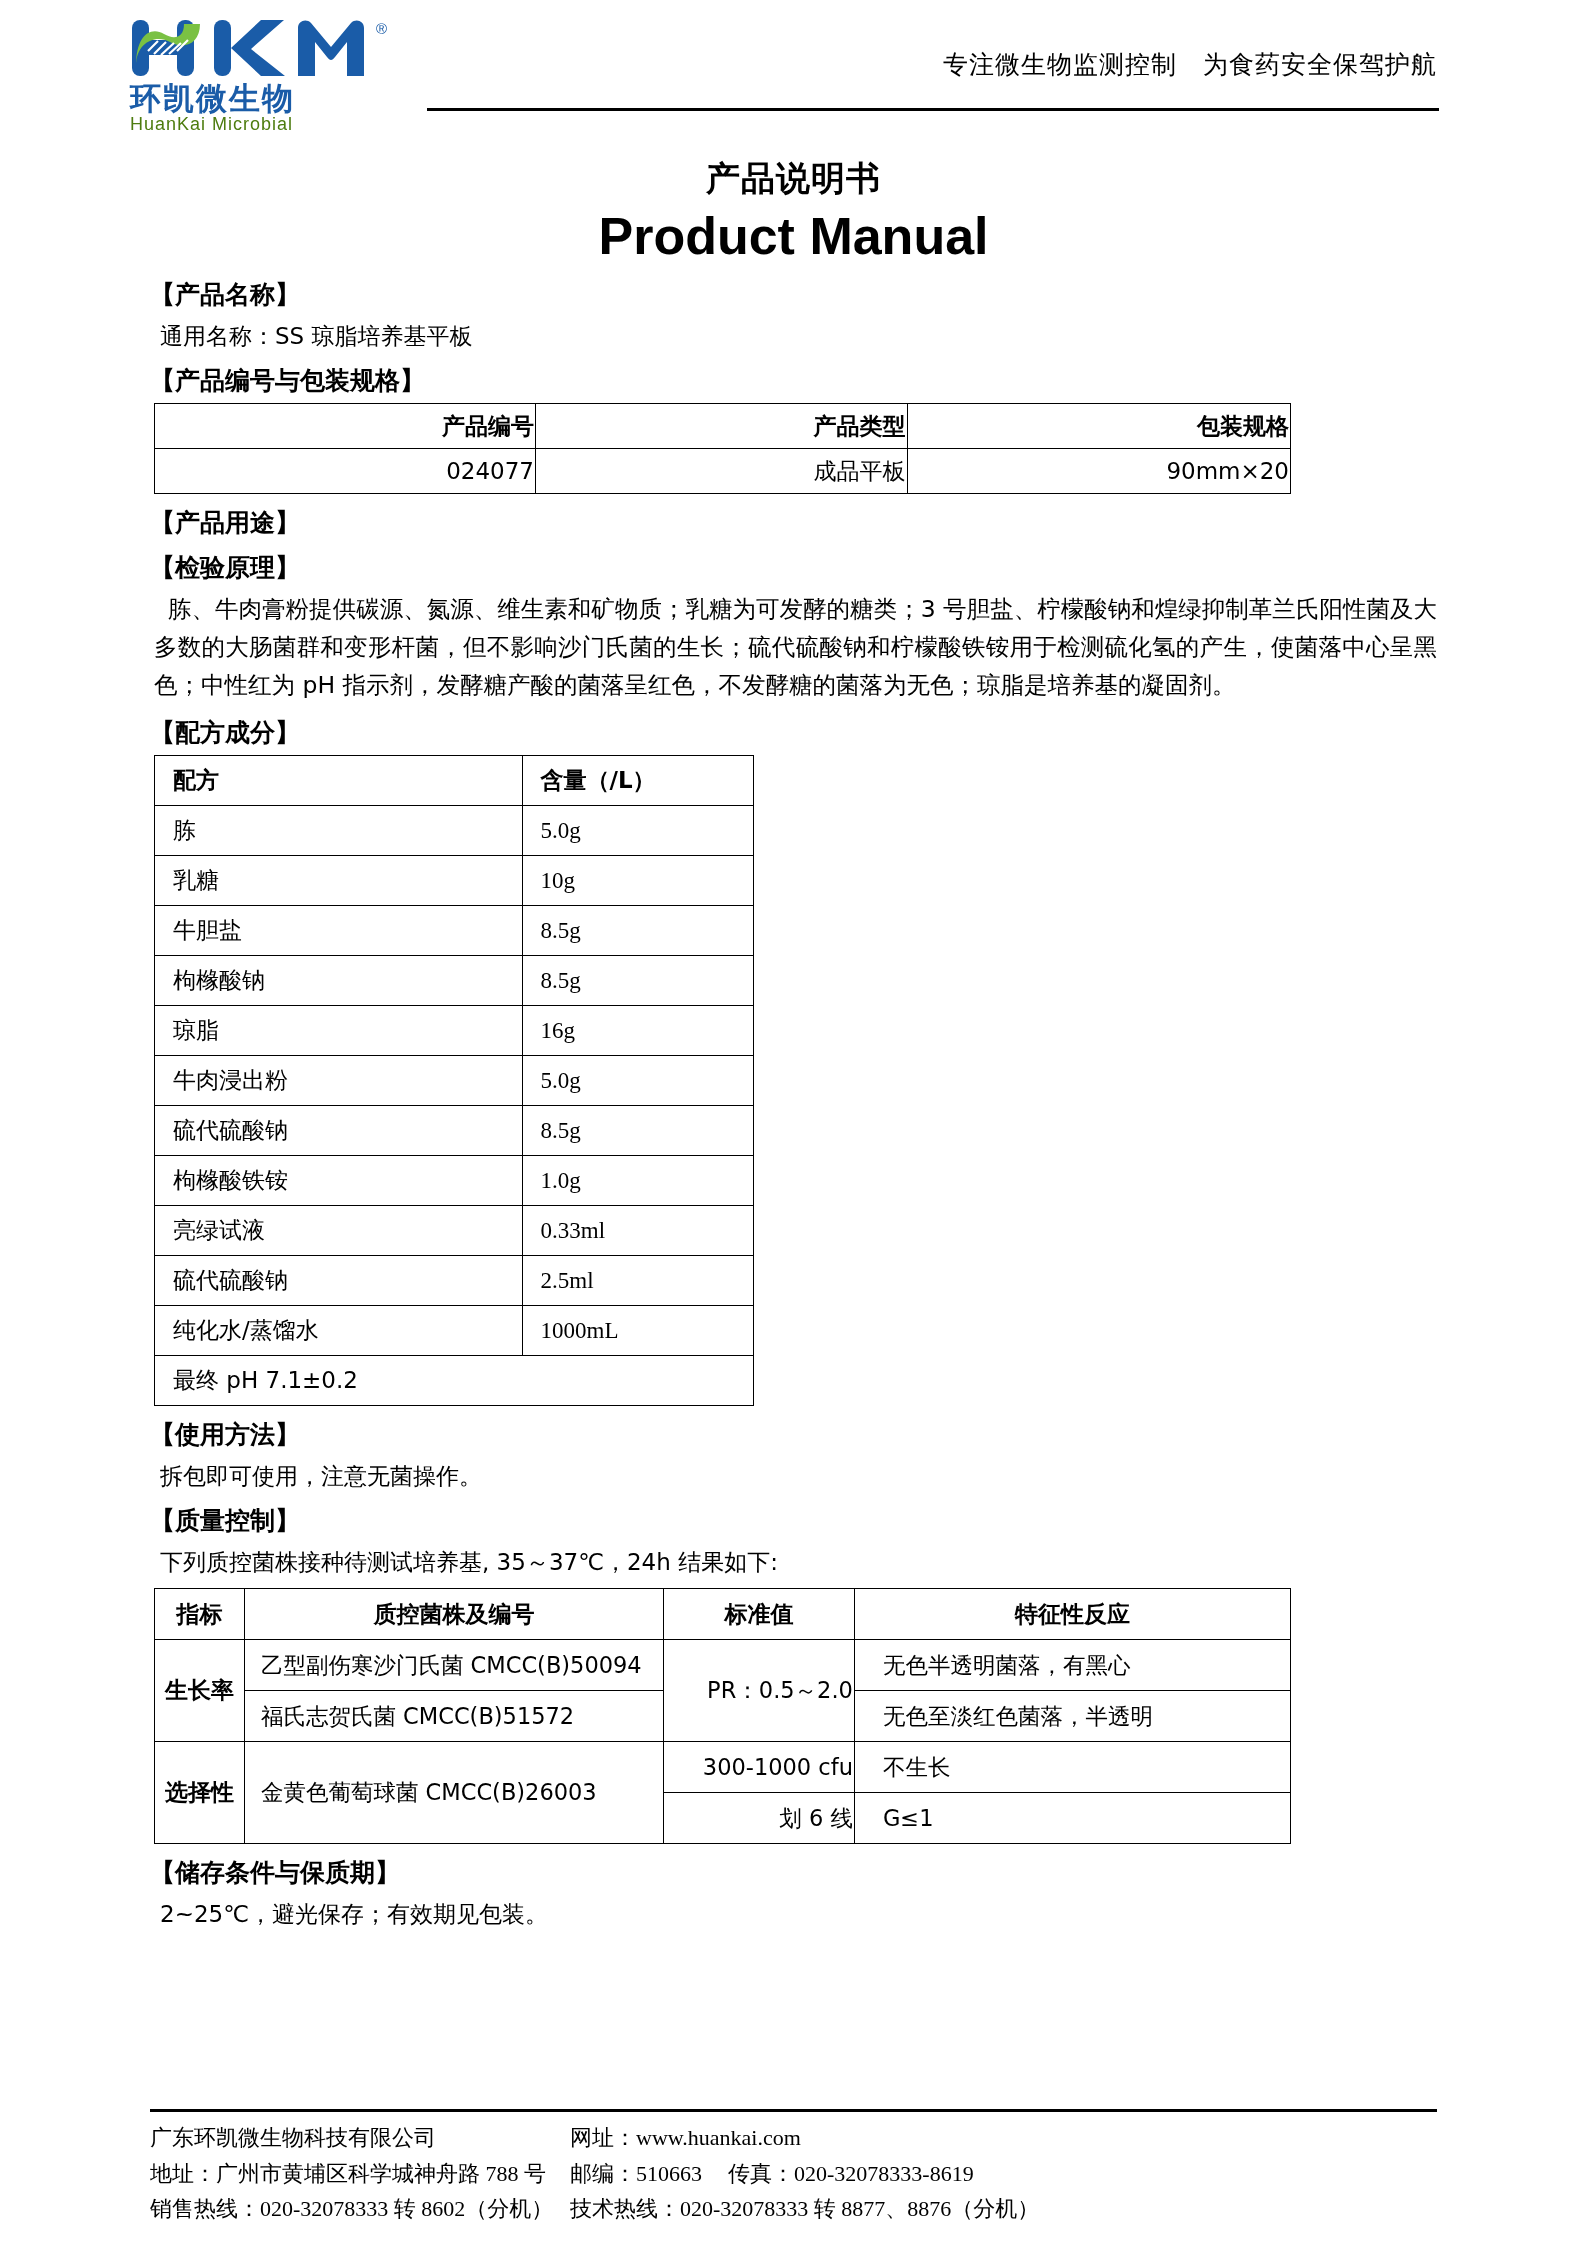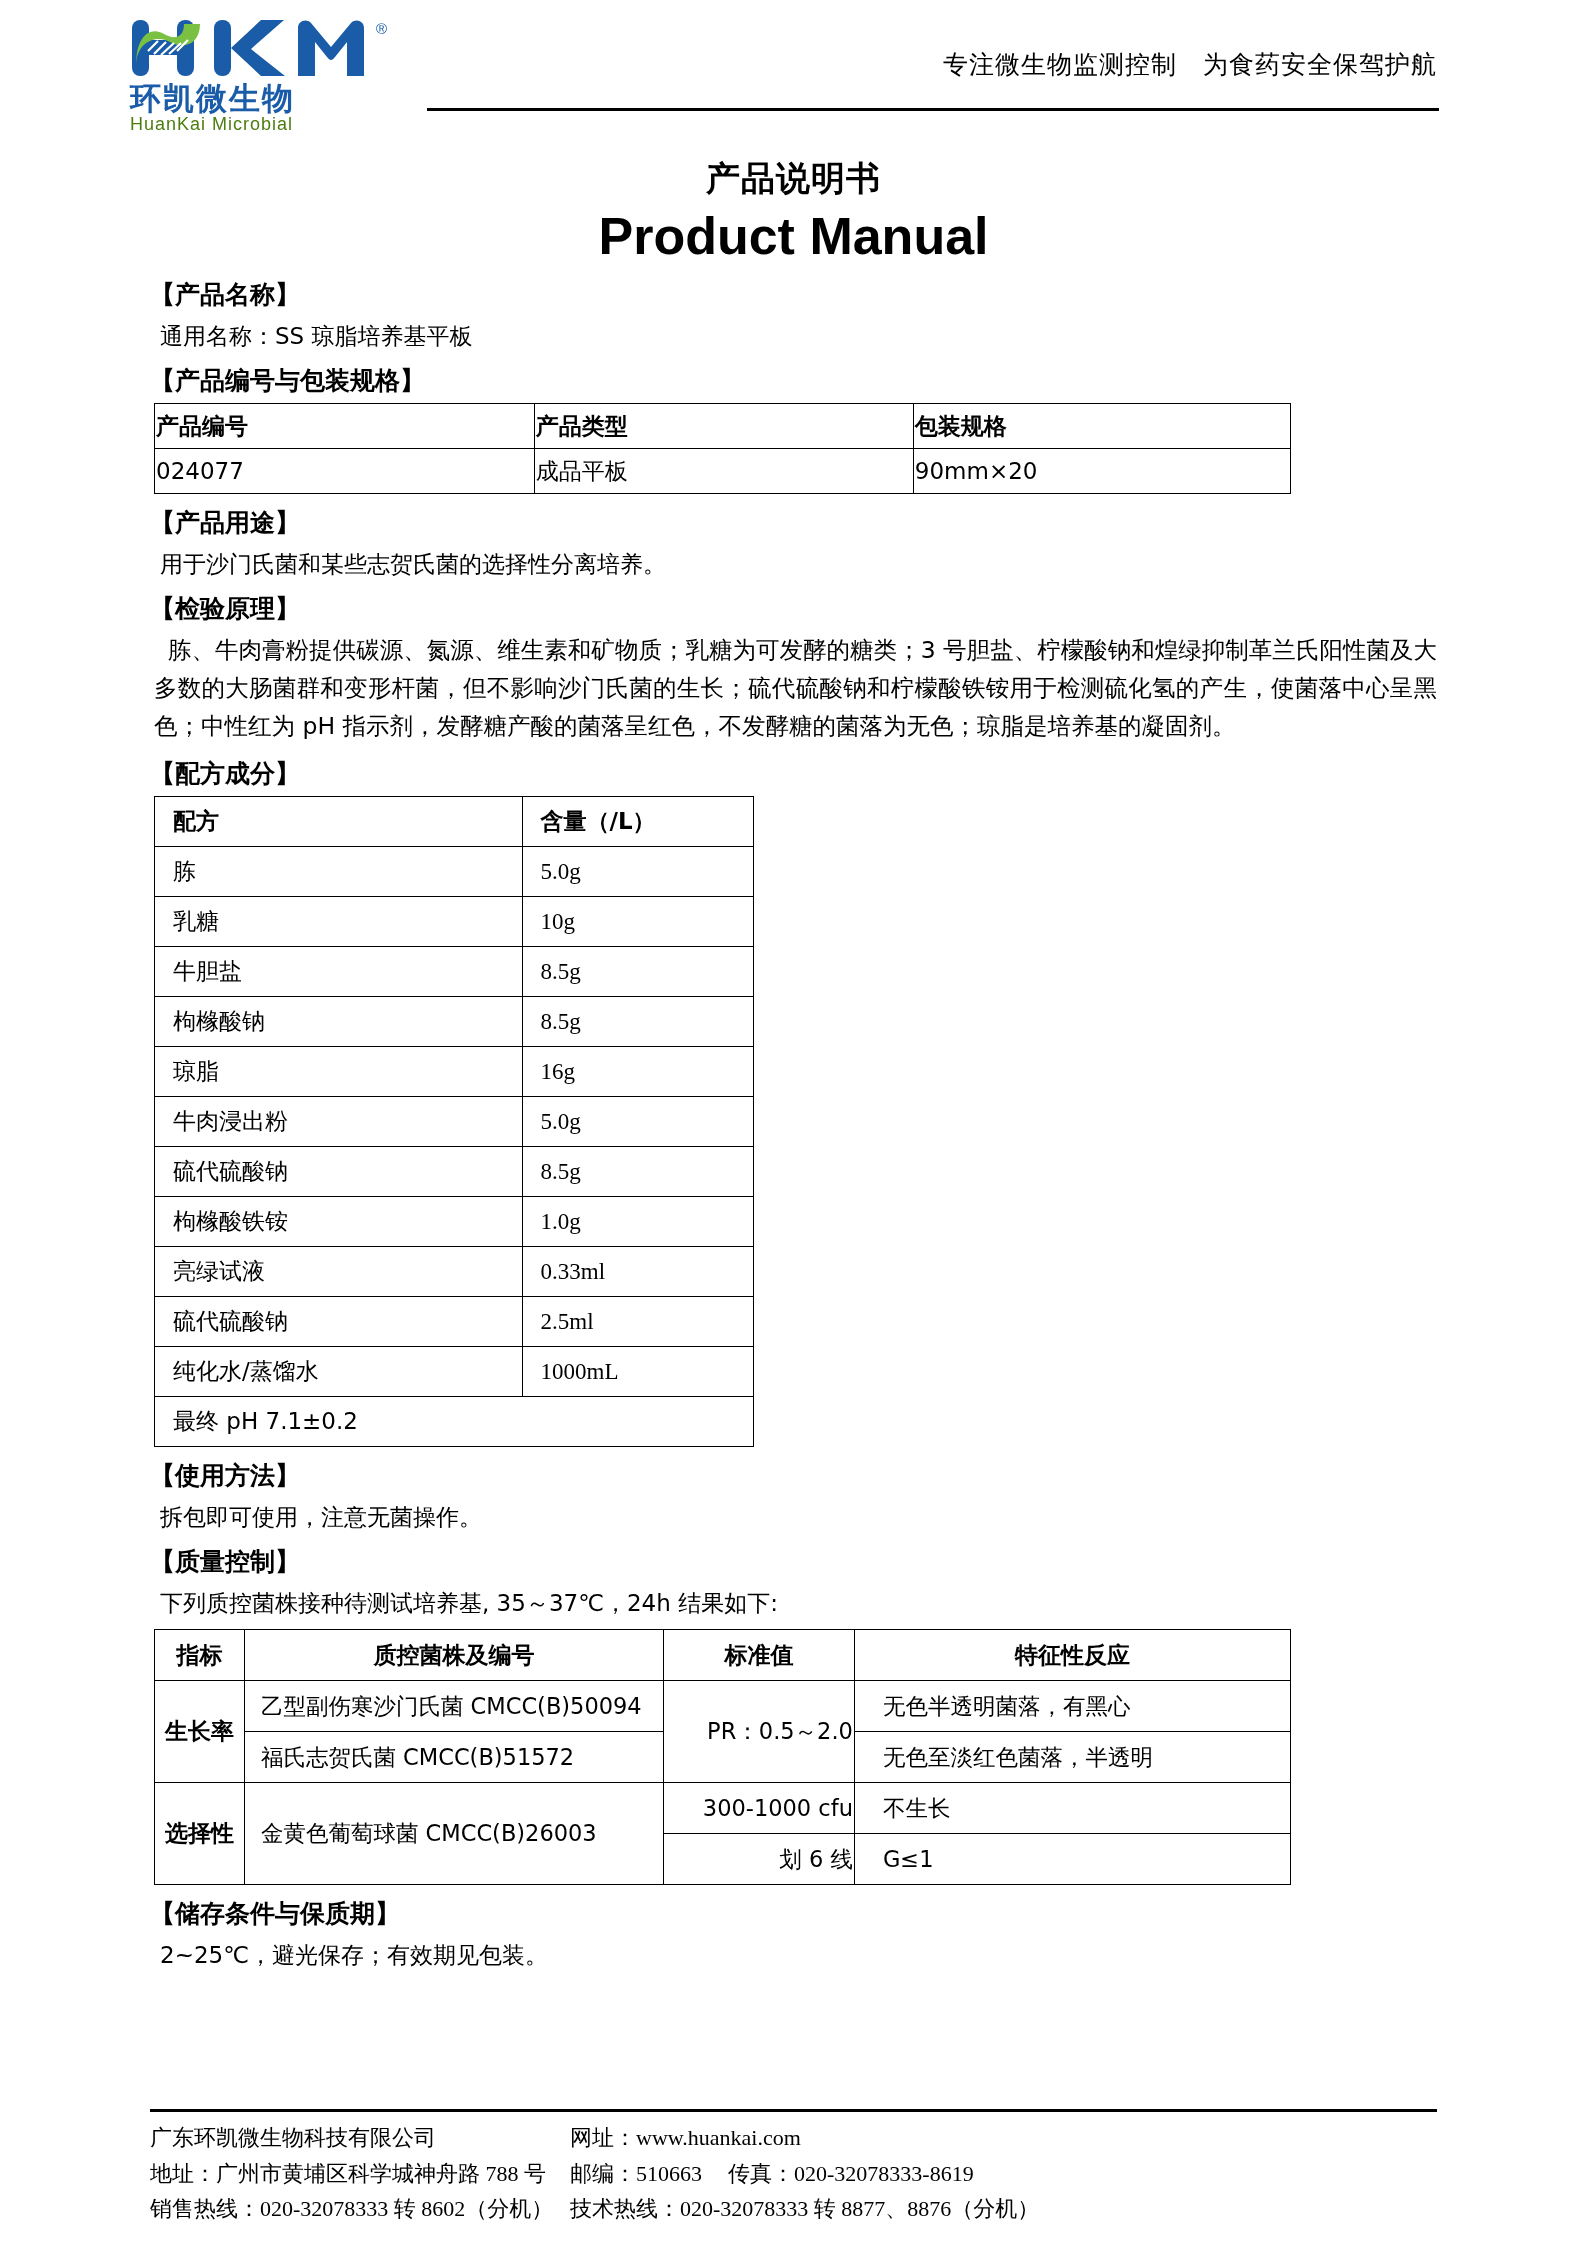--- a/index.html
+++ b/index.html
@@ -36,22 +36,22 @@
   .sec { font-size:25px; font-weight:bold; margin:12px 0 6px 0;
          font-family:"DejaVu Sans",sans-serif; letter-spacing:0px;}
   .ln  { font-size:23px; margin:10px 0 10px 10px; font-family:"DejaVu Sans",sans-serif;}
   .para { font-size:23.5px; line-height:1.62; margin:6px 0 4px 4px; text-align:justify;
           font-family:"DejaVu Sans",sans-serif;}
   .indent1 { text-indent:14px; }
 
   
   table { border-collapse:collapse; }
   .t-spec { width:1137px; margin:4px 0 0 4px; }
-  .t-spec th, .t-spec td { border:1px solid #000; text-align:left;
-                           font-family:"DejaVu Sans",sans-serif; }
+  .t-spec th, .t-spec td { border:1px solid #000; text-align:right;
+                           font-family:"DejaVu Sans",sans-serif;padding-left:41px; }
   .t-spec th { font-size:23px; font-weight:bold; height:42px; }
   .t-spec td { font-size:23px; height:42px; }
   .t-spec .c1 { width:380px; } .t-spec .c2 { width:380px; } .t-spec .c3 { width:377px; }
 
   .t-form { width:600px; margin:4px 16px 0 4px; }
   .t-form th, .t-form td { border:1px solid #000; height:47px;
                            font-family:"DejaVu Sans",sans-serif; }
   .t-form th { font-size:23px; font-weight:bold; text-align:left; padding-left:18px; }
   .t-form td { font-size:23px; padding-left:18px; }
   .t-form td.serif, .t-form th.serif { font-family:"Liberation Serif","DejaVu Serif",serif; }
@@ -126,21 +126,20 @@
     </tr>
     <tr>
       <td>024077</td>
       <td>成品平板</td>
       <td>90mm×20</td>
     </tr>
   </tbody>
     </table>
 
   <div class="sec">【产品用途】</div>
-  <div class="ln">用于沙门氏菌和某些志贺氏菌的选择性分离培养。</div>
 
   <div class="sec">【检验原理】</div>
   <div class="para indent1">胨、牛肉膏粉提供碳源、氮源、维生素和矿物质；乳糖为可发酵的糖类；3 号胆盐、柠檬酸钠和煌绿抑制革兰氏阳性菌及大多数的大肠菌群和变形杆菌，但不影响沙门氏菌的生长；硫代硫酸钠和柠檬酸铁铵用于检测硫化氢的产生，使菌落中心呈黑色；中性红为 pH 指示剂，发酵糖产酸的菌落呈红色，不发酵糖的菌落为无色；琼脂是培养基的凝固剂。</div>
 
   <div class="sec">【配方成分】</div>
   <table class="t-form">
     <tbody>
         <tr>
       <th class="fc1">配方</th>
       <th class="fc2">含量（/L）</th>

